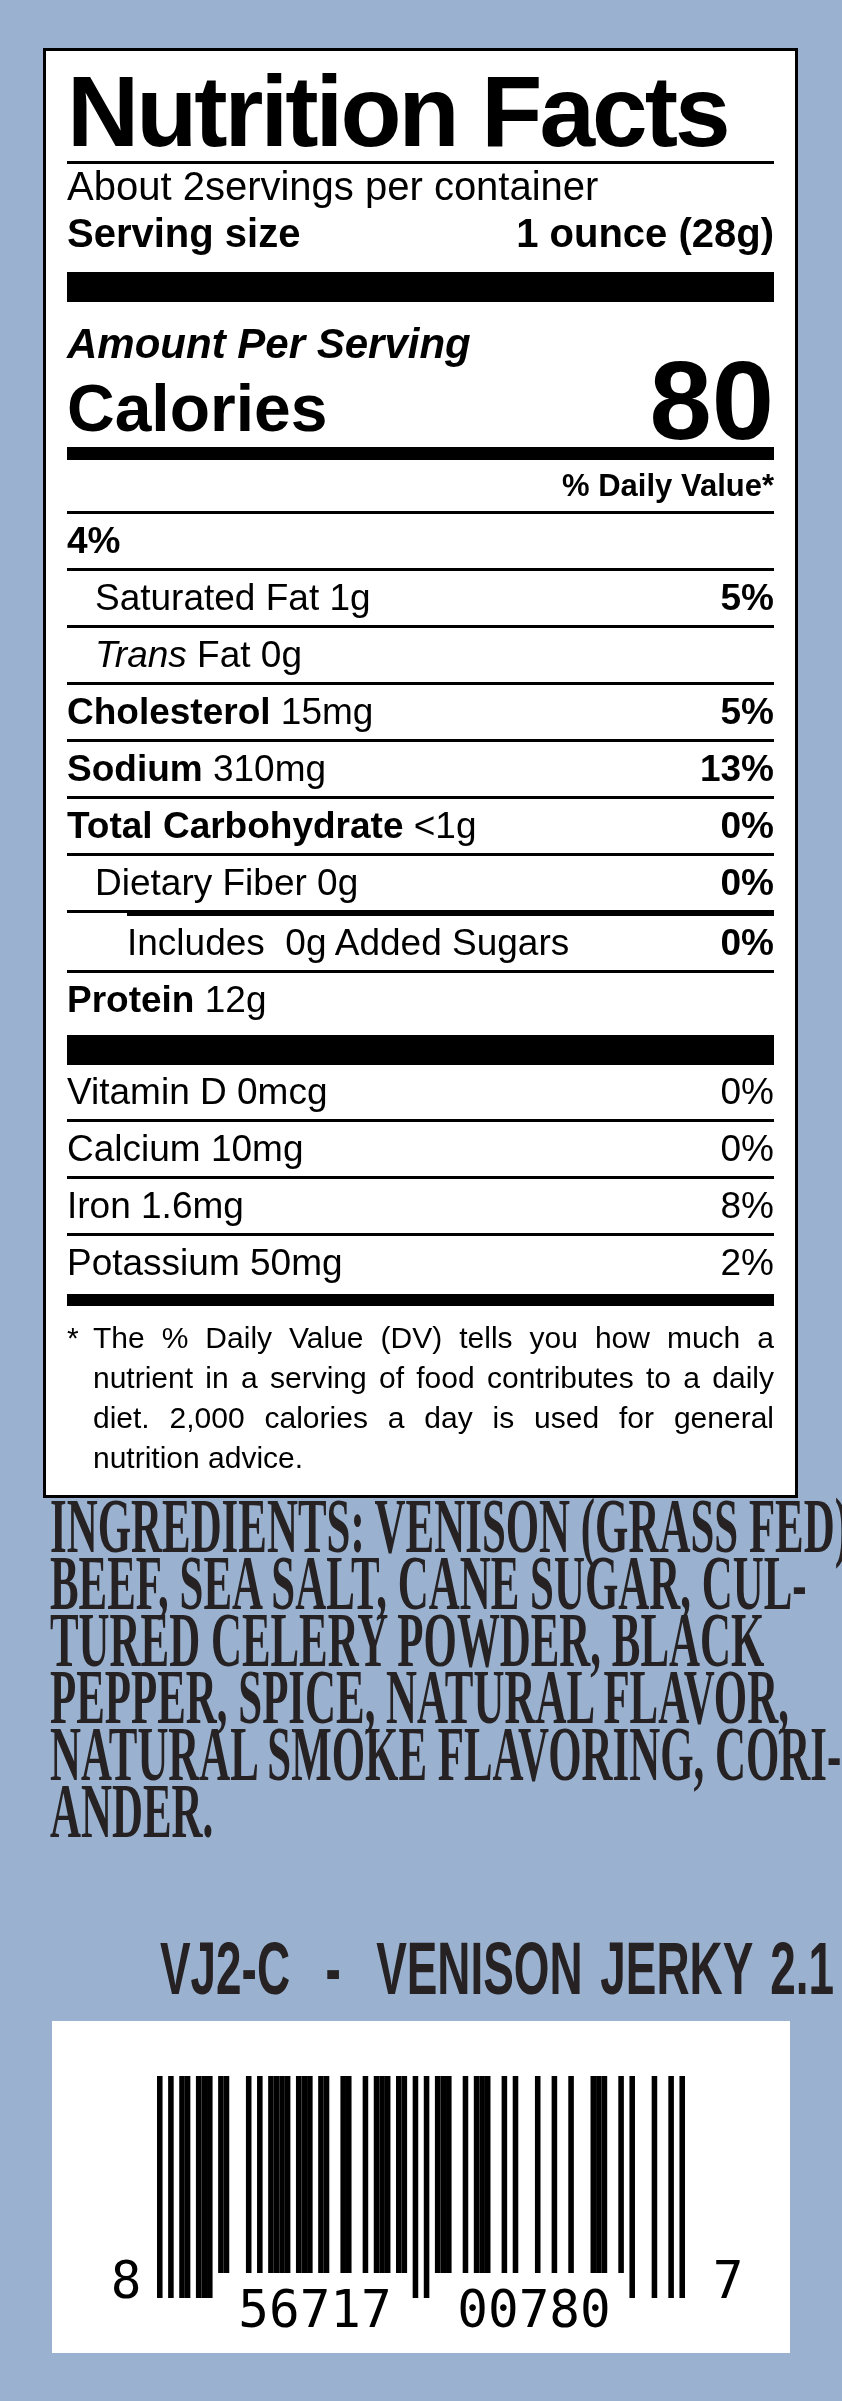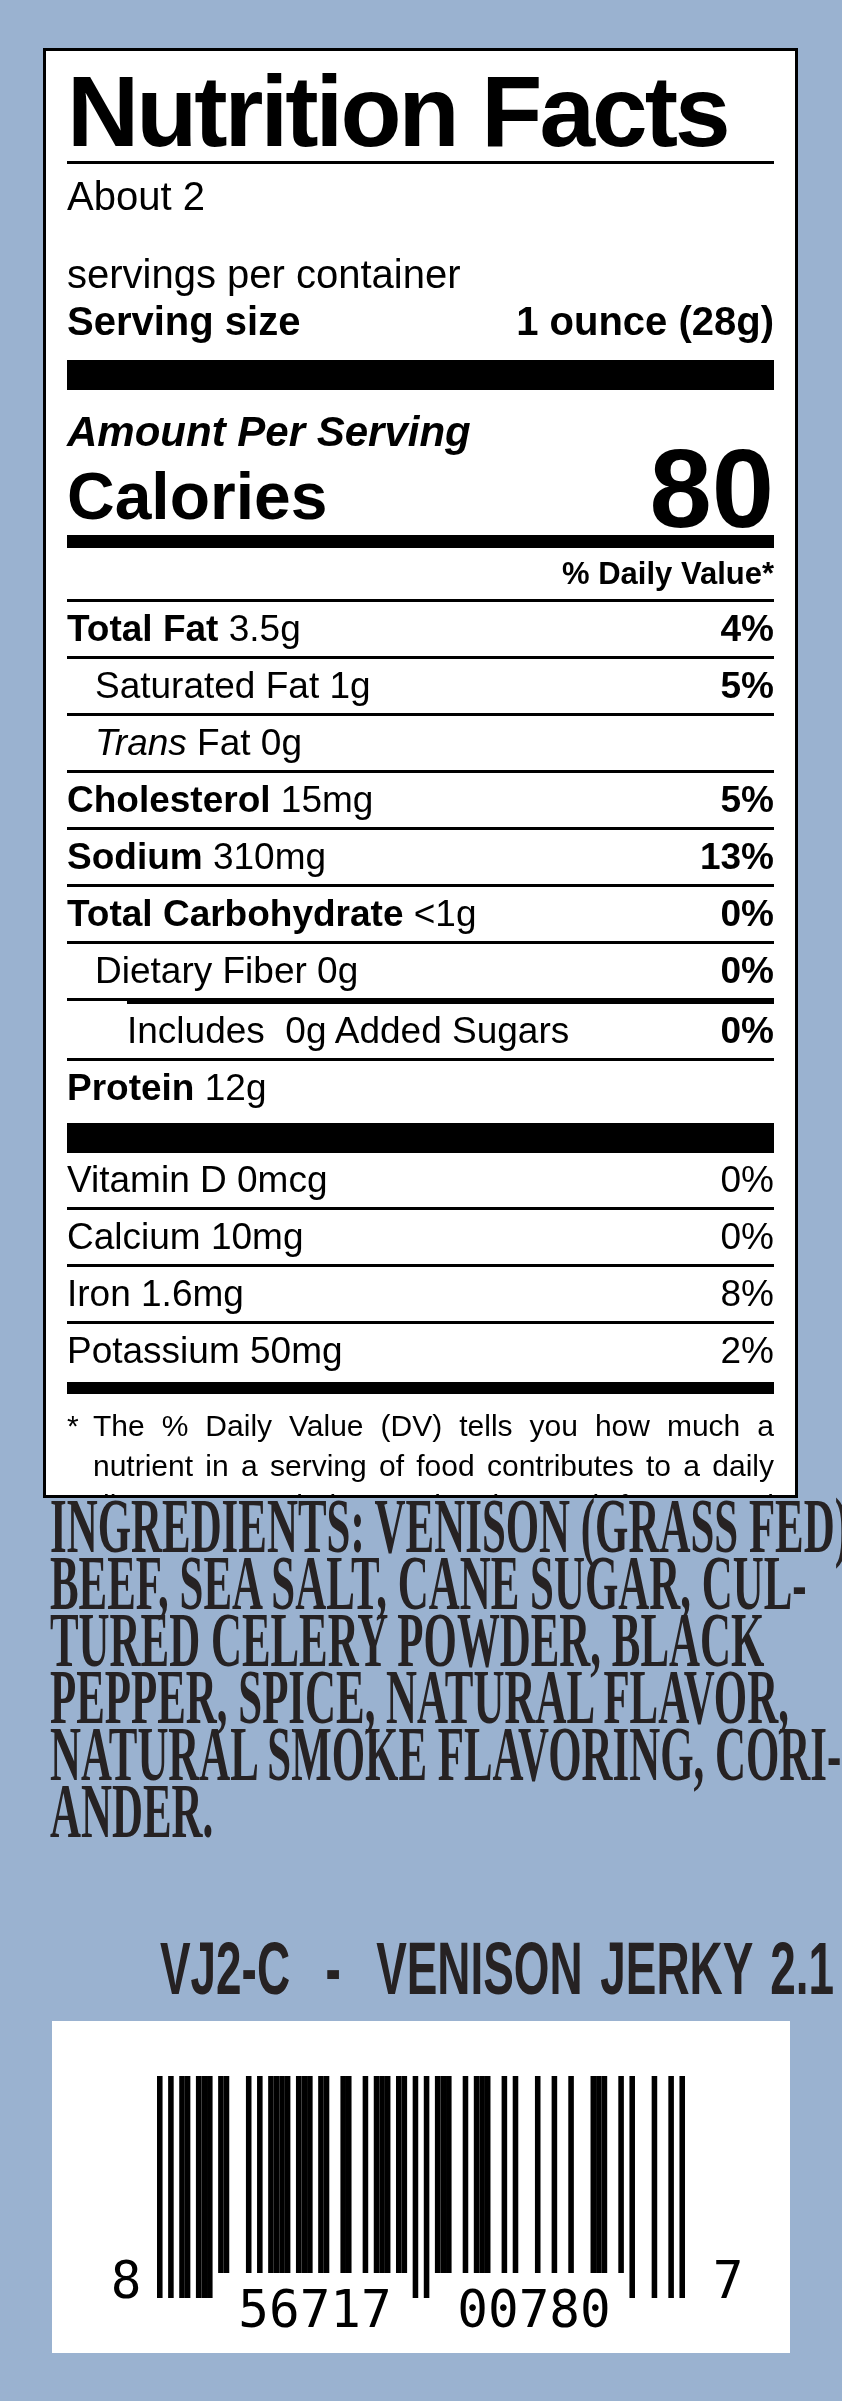--- a/index.html
+++ b/index.html
@@ -14,21 +14,21 @@
     position:absolute;left:43px;top:48px;width:755px;height:1450px;
     background:#fff;border:3px solid #000;box-sizing:border-box;
     padding:0 21px;overflow:hidden;
   }
   .nf-title{
     font-size:100px;font-weight:bold;letter-spacing:-3px;
     line-height:100px;margin-top:10px;white-space:nowrap;
   }
   .rule-thin{height:3px;background:#000;}
   .rule-indent{margin-left:60px;}
-  .servings-row{display:flex;gap:34px;font-size:40px;line-height:44px;margin-top:10px;flex-direction:column;}
+  .servings-row{display:flex;font-size:40px;line-height:44px;}
   .serving-size-row{display:flex;justify-content:space-between;font-weight:bold;font-size:40px;line-height:50px;}
   .bar-30{height:30px;background:#000;}
   .bar-13{height:13px;background:#000;}
   .bar-12{height:12px;background:#000;}
   .mt14{margin-top:14px;}
   .mt8{margin-top:8px;}
   .mt4{margin-top:4px;}
   .mt3{margin-top:3px;}
   .aps{font-size:42px;font-weight:bold;line-height:33px;margin-top:25px;font-style:italic;}
   .calories-row{display:flex;justify-content:space-between;align-items:flex-end;height:84px;}
@@ -97,21 +97,20 @@
     <span class="calories-value">80</span>
   </div>
 
   <div class="bar-13 mt3"></div>
 
   <div class="dv-header">% Daily Value*</div>
   <div class="rule-thin"></div>
 
   <div id="nutrient-rows">
       <div class="nrow ind0">
-        <span><span class="seg b">Total Fat</span><span class="seg"> 3.5g</span></span>
         <span class="ndv b">4%</span>
       </div>
       <div class="nrow ind1">
         <span><span class="seg">Saturated Fat 1g</span></span>
         <span class="ndv b">5%</span>
       </div>
       <div class="nrow ind1">
         <span><span class="seg i">Trans</span><span class="seg"> Fat 0g</span></span>
       </div>
       <div class="nrow ind0">

